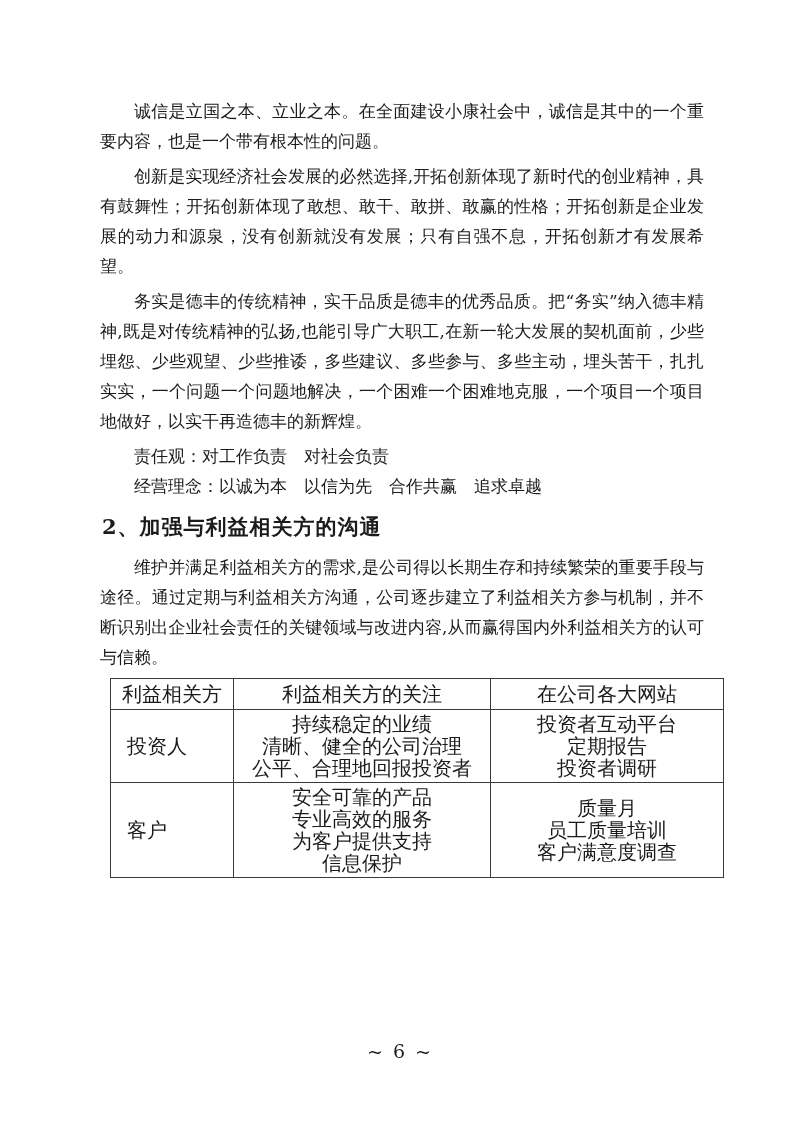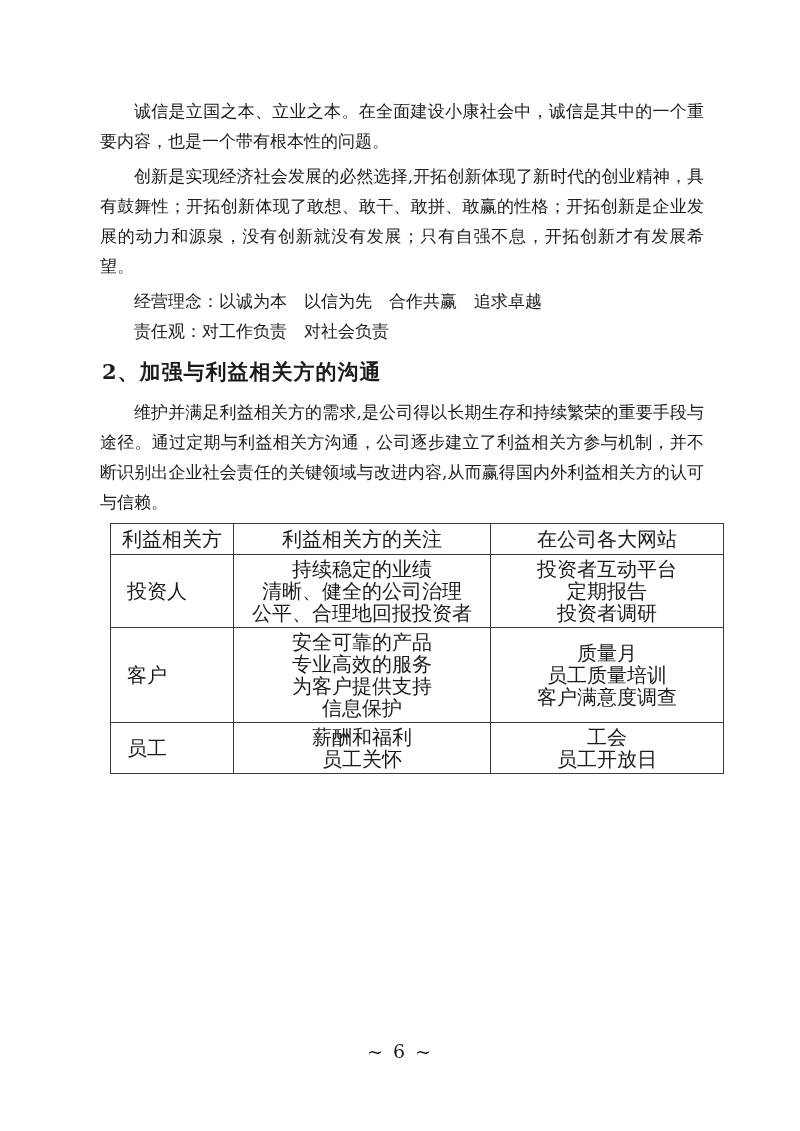--- a/index.html
+++ b/index.html
@@ -78,23 +78,24 @@
   }
 </style>
 </head>
 <body>
 
 <div class="page">
   <div class="content">
 
     <p class="para">诚信是立国之本、立业之本。在全面建设小康社会中，诚信是其中的一个重要内容，也是一个带有根本性的问题。</p>
     <p class="para">创新是实现经济社会发展的必然选择,开拓创新体现了新时代的创业精神，具有鼓舞性；开拓创新体现了敢想、敢干、敢拼、敢赢的性格；开拓创新是企业发展的动力和源泉，没有创新就没有发展；只有自强不息，开拓创新才有发展希望。</p>
+    <p class="para">务实是德丰的传统精神，实干品质是德丰的优秀品质。把“务实”纳入德丰精神,既是对传统精神的弘扬,也能引导广大职工,在新一轮大发展的契机面前，少些埋怨、少些观望、少些推诿，多些建议、多些参与、多些主动，埋头苦干，扎扎实实，一个问题一个问题地解决，一个困难一个困难地克服，一个项目一个项目地做好，以实干再造德丰的新辉煌。</p>
 
+    <p class="motto-line">责任观：对工作负责　对社会负责</p>
     <p class="motto-line">经营理念：以诚为本　以信为先　合作共赢　追求卓越</p>
-    <p class="motto-line">责任观：对工作负责　对社会负责</p>
 
     <h2 class="section-heading">2、加强与利益相关方的沟通</h2>
 
     <p class="para">维护并满足利益相关方的需求,是公司得以长期生存和持续繁荣的重要手段与途径。通过定期与利益相关方沟通，公司逐步建立了利益相关方参与机制，并不断识别出企业社会责任的关键领域与改进内容,从而赢得国内外利益相关方的认可与信赖。</p>
 
     <table class="stakeholder-table">
       <colgroup>
         <col style="width:123px">
         <col style="width:257px">
         <col style="width:233px">
@@ -119,26 +120,19 @@
         <tr>
           <td class="cell-center">客户</td>
           <td class="cell-list">安全可靠的产品
 专业高效的服务
 为客户提供支持
 信息保护</td>
           <td class="cell-list">质量月
 员工质量培训
 客户满意度调查</td>
         </tr>
-        <tr>
-          <td class="cell-center">员工</td>
-          <td class="cell-list">薪酬和福利
-员工关怀</td>
-          <td class="cell-list">工会
-员工开放日</td>
-        </tr>
       </tbody>
     </table>
 
   </div>
 
   <div class="page-number">~ 6 ~</div>
 </div>
 
 </body></html>

